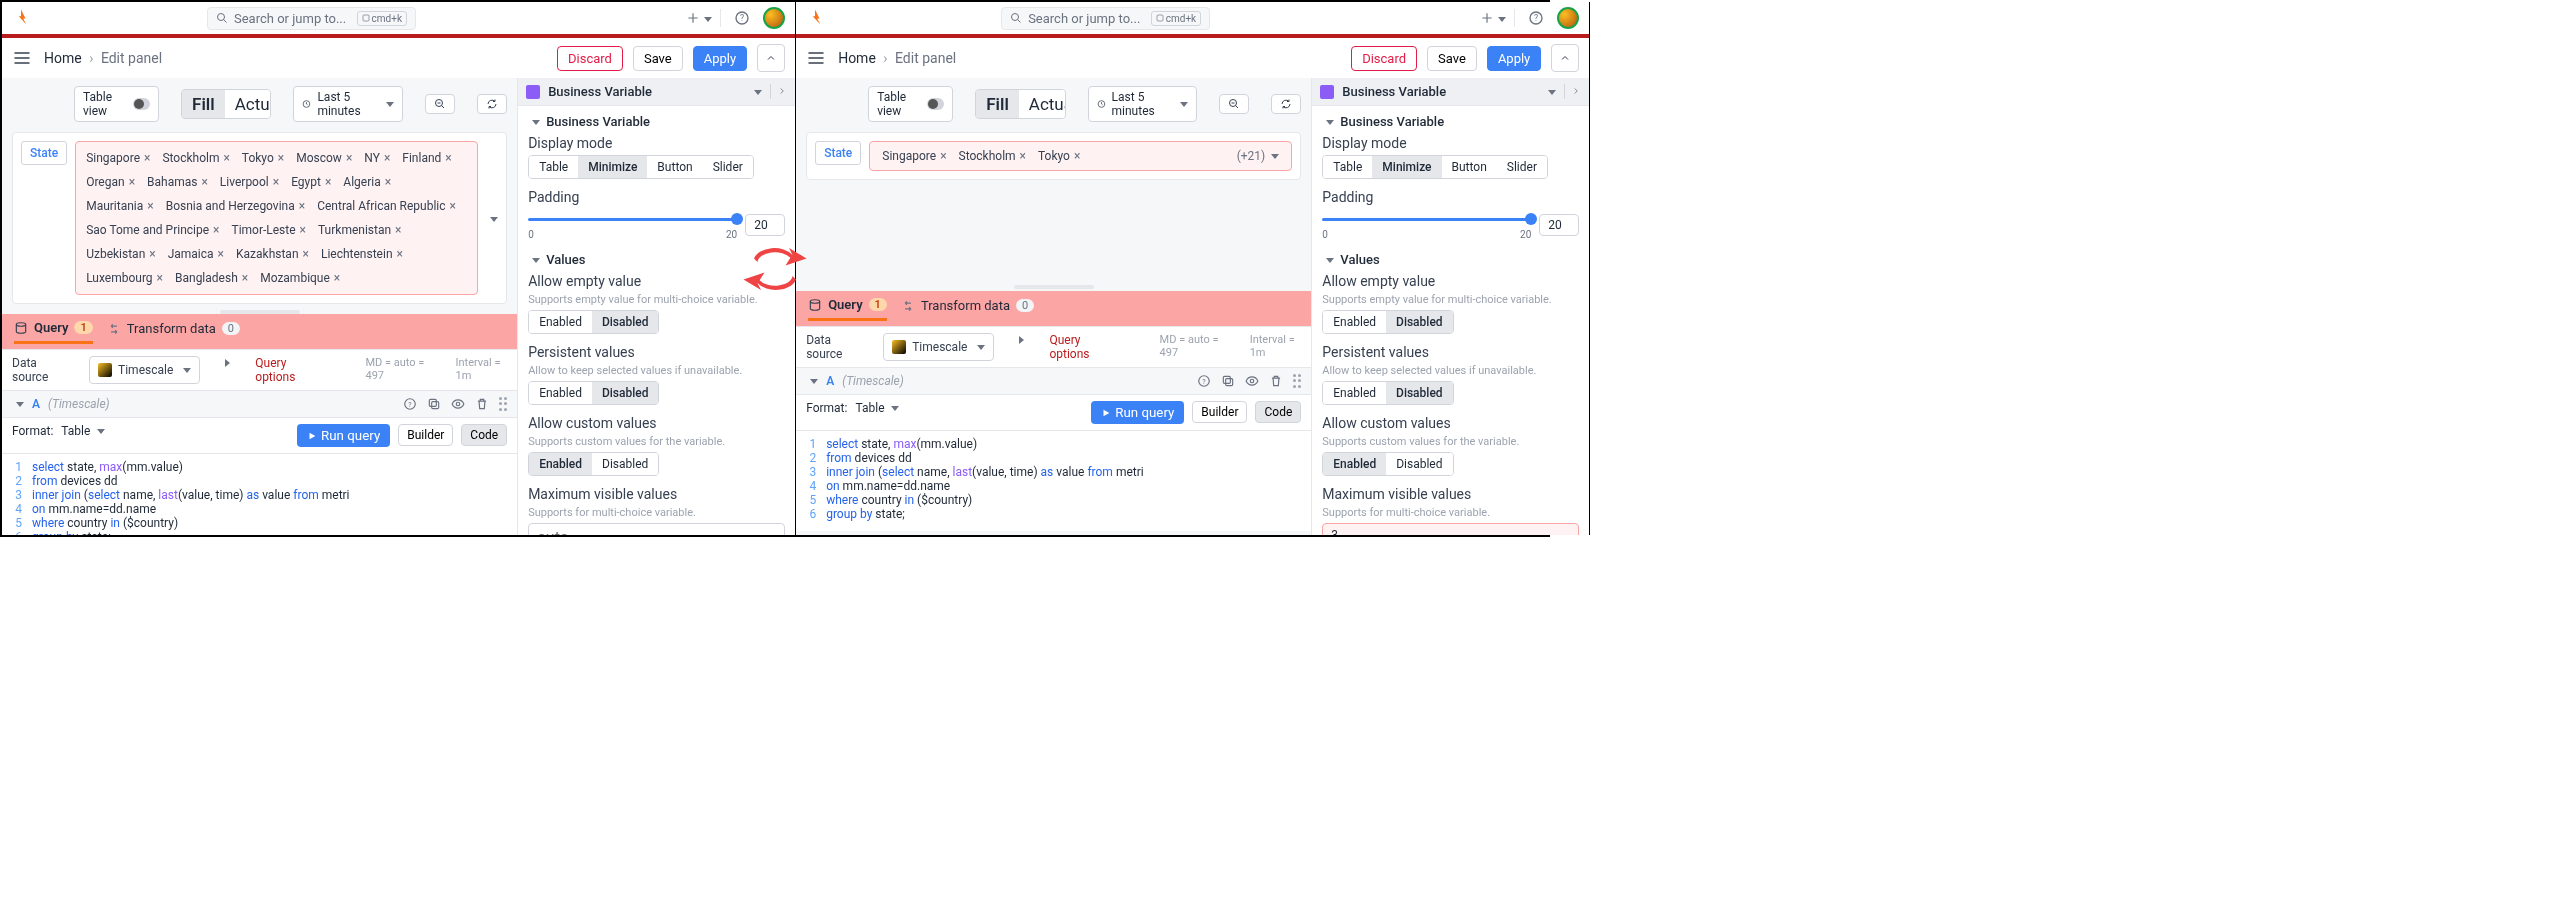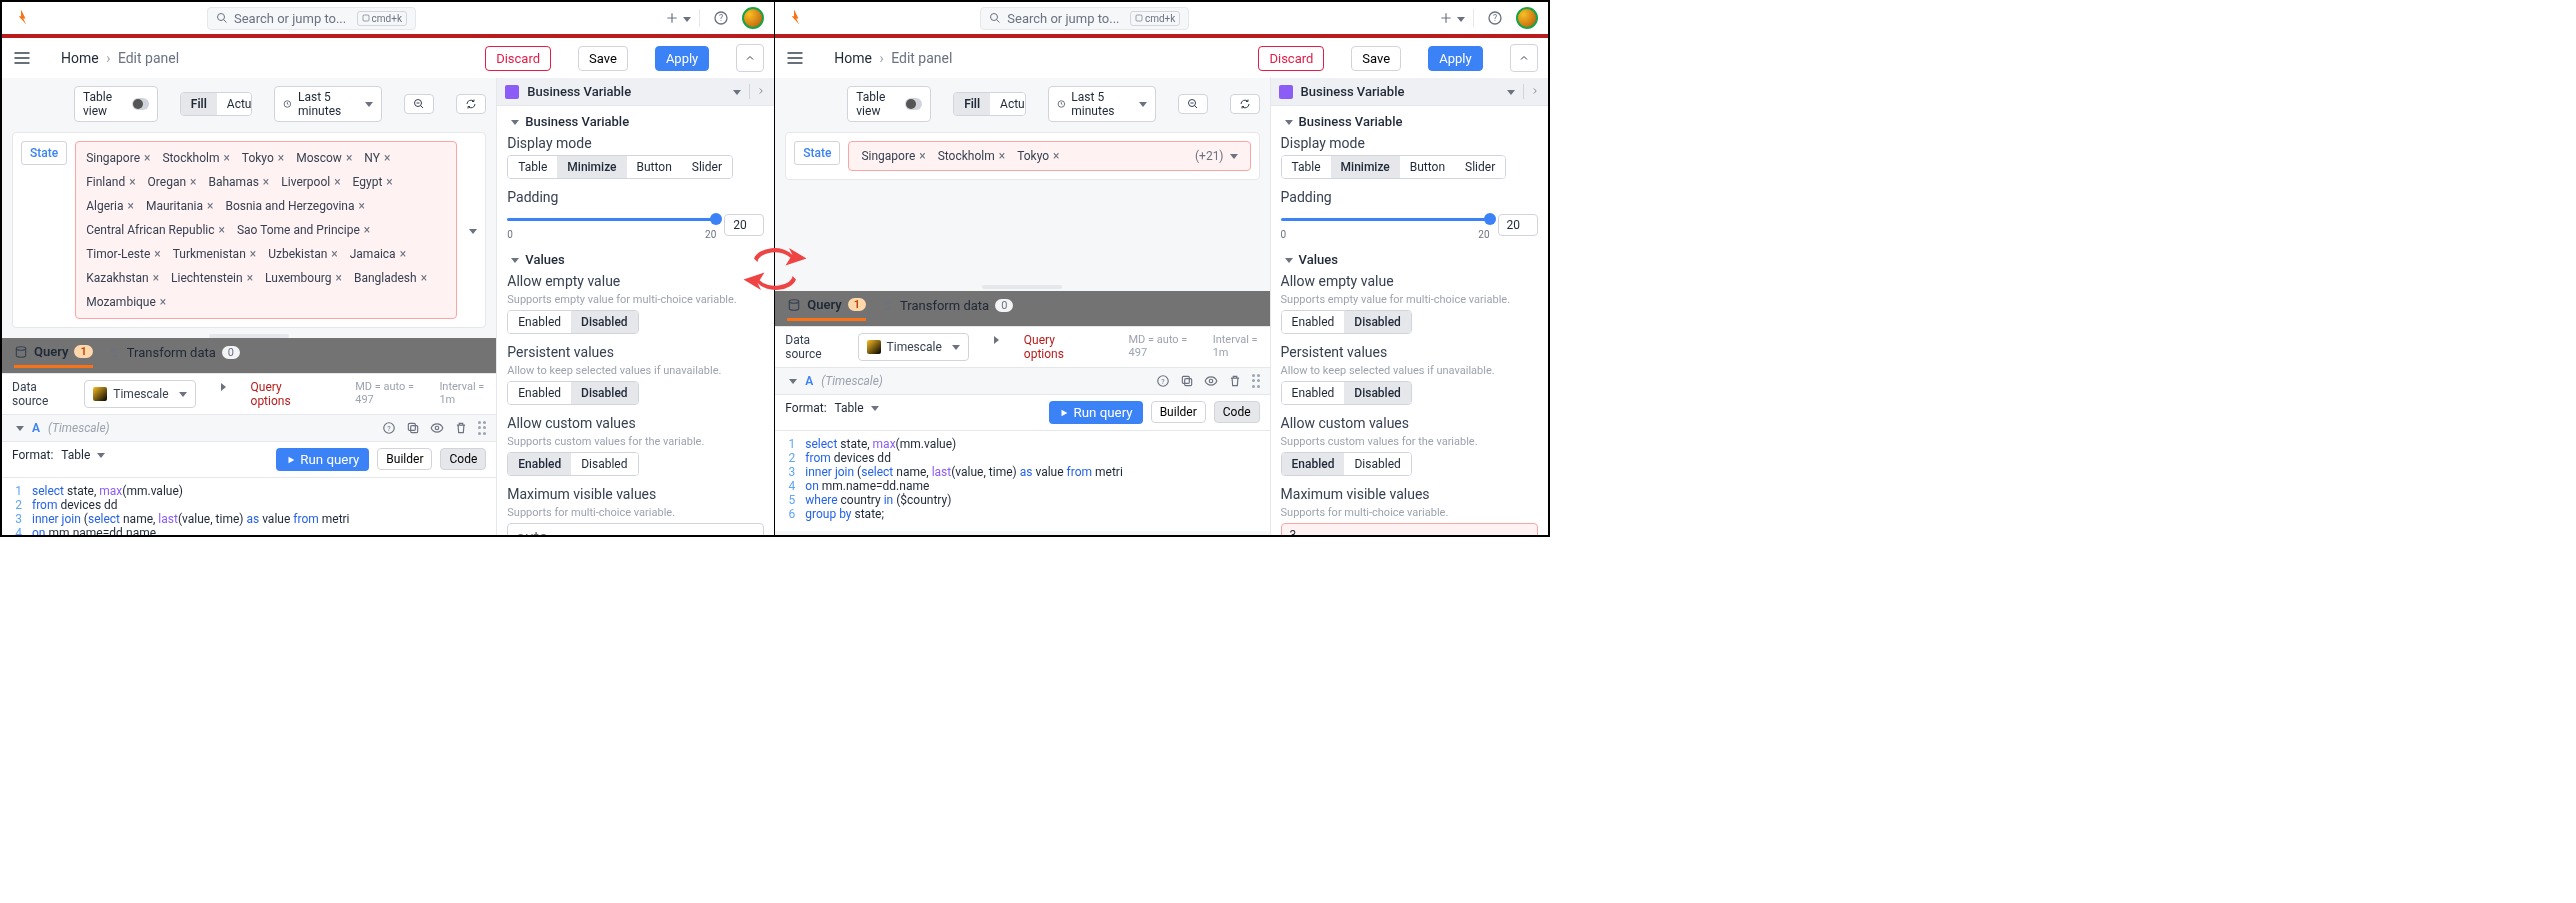--- a/index.html
+++ b/index.html
@@ -11,21 +11,21 @@
 
 .topbar { height: 36px; display: flex; align-items: center; padding: 0 10px; border-bottom: 4px solid #b91c1c; gap: 8px; }
 .logo svg { width: 18px; height: 18px; }
 .search-box { flex: 0 0 auto; margin-left: 169px; display: flex; align-items: center; gap: 6px; background: #f6f7f9; border: 1px solid #e5e7eb; border-radius: 4px; padding: 3px 8px; width: 209px; color: #6b7280; }
 .search-box .kbd { margin-left: auto; border: 1px solid #d1d5db; border-radius: 3px; padding: 1px 4px; font-size: 10px; display: flex; gap: 2px; align-items: center; }
 .spacer { flex: 1; }
 .iconbtn { width: 26px; height: 26px; display: flex; align-items: center; justify-content: center; border-radius: 4px; color: #6b7280; cursor: pointer; }
 .avatar { width: 22px; height: 22px; border-radius: 50%; background: radial-gradient(circle at 30% 30%, #fbbf24, #b45309); border: 2px solid #16a34a; }
 
 
-.headerrow { height: 40px; display: flex; align-items: center; padding: 0 10px; gap: 27px; }
+.headerrow { height: 40px; display: flex; align-items: center; padding: 0 10px; gap: 10px; }
 .hamb { width: 22px; height: 20px; cursor: pointer; }
 .hamb svg { width: 20px; height: 20px; }
 .crumb { font-size: 14px; }
 .crumb .sep { color: #9ca3af; margin: 0 4px; }
 .crumb .cur { color: #6b7280; }
 .btn { border: 1px solid #d1d5db; border-radius: 4px; padding: 4px 10px; font-size: 13px; background: #fff; cursor: pointer; }
 .btn.red { color: #e11d48; border-color: #e11d48; }
 .btn.blue { background: #3b82f6; color: #fff; border-color: #3b82f6; }
 .chev-box { width: 28px; height: 28px; display: flex; align-items: center; justify-content: center; border: 1px solid #d1d5db; border-radius: 4px; cursor: pointer; }
 
@@ -33,39 +33,39 @@
 .body { flex: 1; display: flex; background: #f6f7f8; overflow: hidden; }
 .main { flex: 1; display: flex; flex-direction: column; overflow: hidden; padding: 4px 0; }
 .side { width: 278px; border-left: 1px solid #e5e7eb; background: #fff; display: flex; flex-direction: column; }
 
 
 .ctrlrow { display: flex; align-items: center; gap: 22px; padding: 4px 10px; }
 .pill { border: 1px solid #d1d5db; border-radius: 4px; background: #fff; display: flex; align-items: center; padding: 3px 8px; gap: 6px; font-size: 12px; }
 .toggle { width: 22px; height: 12px; border-radius: 6px; background: #d1d5db; position: relative; }
 .toggle::after { content:""; position:absolute; width:10px; height:10px; border-radius:50%; background:#555; top:1px; left:1px; }
 .seg { display: flex; border: 1px solid #d1d5db; border-radius: 4px; overflow: hidden; }
-.seg .opt { padding: 4px 10px; font-size: 12px; background: #fff; cursor: pointer; }
+.seg .opt { padding: 4px 10px; font-size: 17px; background: #fff; cursor: pointer; }
 .seg .opt.active { background: #e5e7eb; font-weight: 600; }
 
 
 .card { margin: 6px 10px; background: #fff; border: 1px solid #e5e7eb; border-radius: 4px; padding: 8px; display: flex; gap: 8px; align-items: flex-start; }
 .vlabel { color: #3b82f6; font-weight: 500; border: 1px solid #d1d5db; border-radius: 3px; padding: 4px 8px; background: #fff; font-size: 12px; }
 .chips { flex: 1; border: 1px solid #fca5a5; background: #fef2f2; border-radius: 4px; padding: 6px; display: flex; flex-wrap: wrap; gap: 4px; align-items: center; }
 .chip { display: inline-flex; align-items: center; gap: 4px; padding: 3px 4px; font-size: 12px; color: #374151; }
 .chip .x { color: #6b7280; cursor: pointer; font-size: 12px; }
 .chips.single { padding: 4px 8px; justify-content: flex-start; }
 .more-tag { margin-left: auto; color: #6b7280; font-size: 12px; padding: 2px 4px; display: flex; align-items: center; gap: 2px; }
 .card .chev { color: #6b7280; align-self: center; cursor: pointer; }
 
 
 .handle { height: 8px; display: flex; justify-content: center; align-items: center; }
 .handle div { width: 80px; height: 4px; background: #e5e7eb; border-radius: 2px; }
 
 
-.tabs { display: flex; align-items: center; gap: 14px; padding: 6px 12px; border-bottom: 1px solid #e5e7eb; background: #737373; }
+.tabs { display: flex; align-items: center; gap: 14px; padding: 6px 12px; border-bottom: 1px solid #e5e7eb; background: #fca5a5; }
 .tab { display: flex; align-items: center; gap: 6px; font-size: 13px; padding-bottom: 6px; cursor: pointer; }
 .tab.active { border-bottom: 3px solid #f97316; font-weight: 600; margin-bottom: -1px; }
 .badge { background: #f3f4f6; border-radius: 8px; padding: 0 6px; font-size: 11px; color: #6b7280; }
 .tab.active .badge { background: #fed7aa; color: #c2410c; }
 
 
 .dsrow { display: flex; gap: 25px; padding: 6px 10px; background: #fff; font-size: 12px; border-bottom: 1px solid #e5e7eb; color: #374151; }
 .dsrow .link { color: #b91c1c; cursor: pointer; }
 .dsrow .meta { color: #9ca3af; font-size: 11px; }
 .ds-select { display:flex; align-items:center; gap:6px; border:1px solid #d1d5db; border-radius:4px; padding:3px 8px; }

